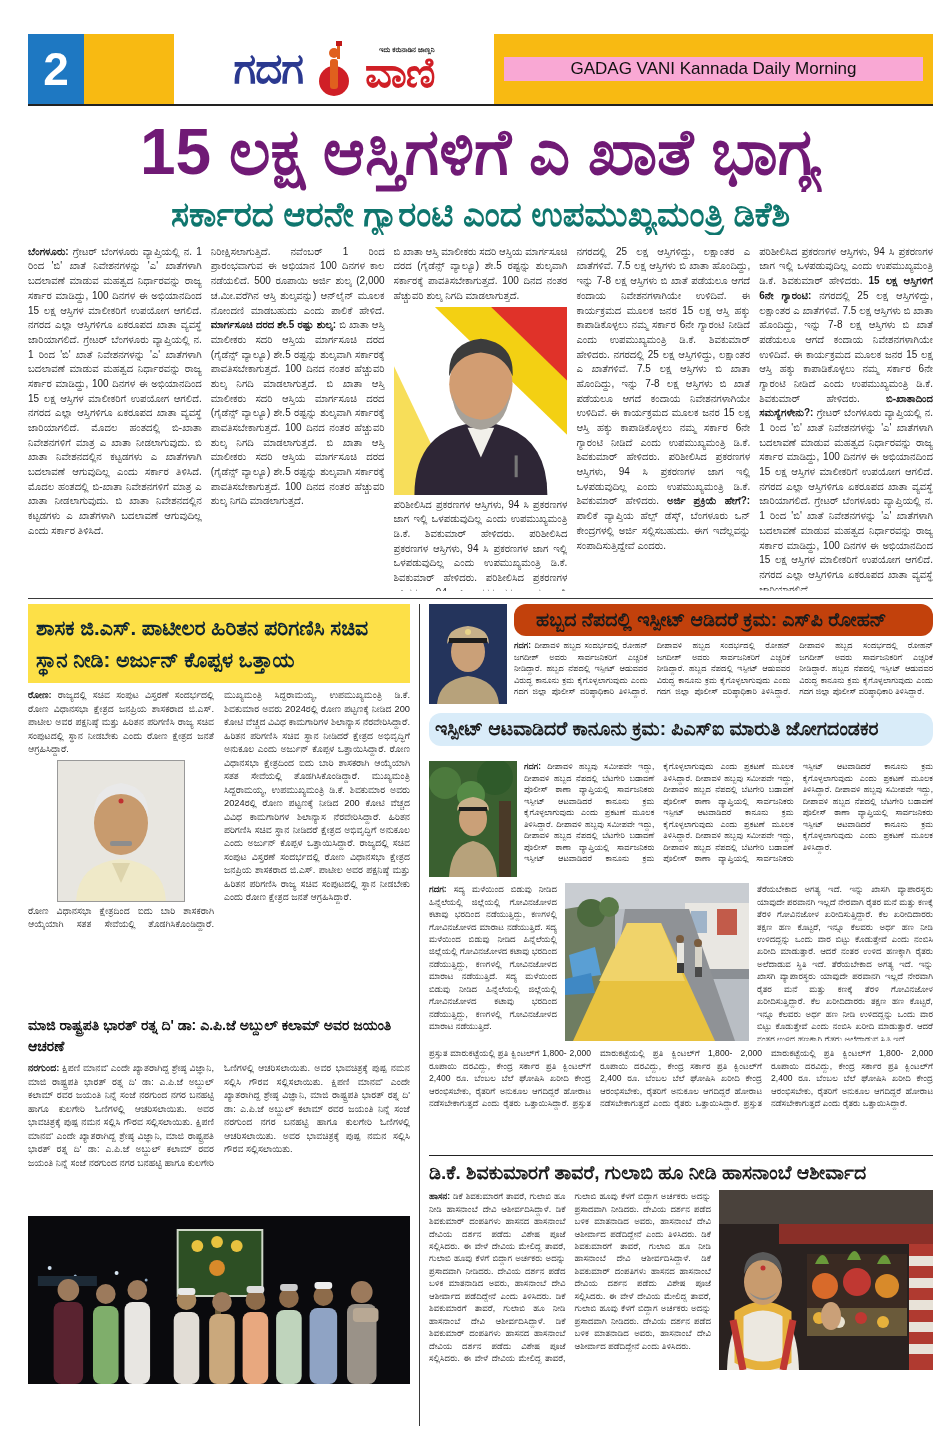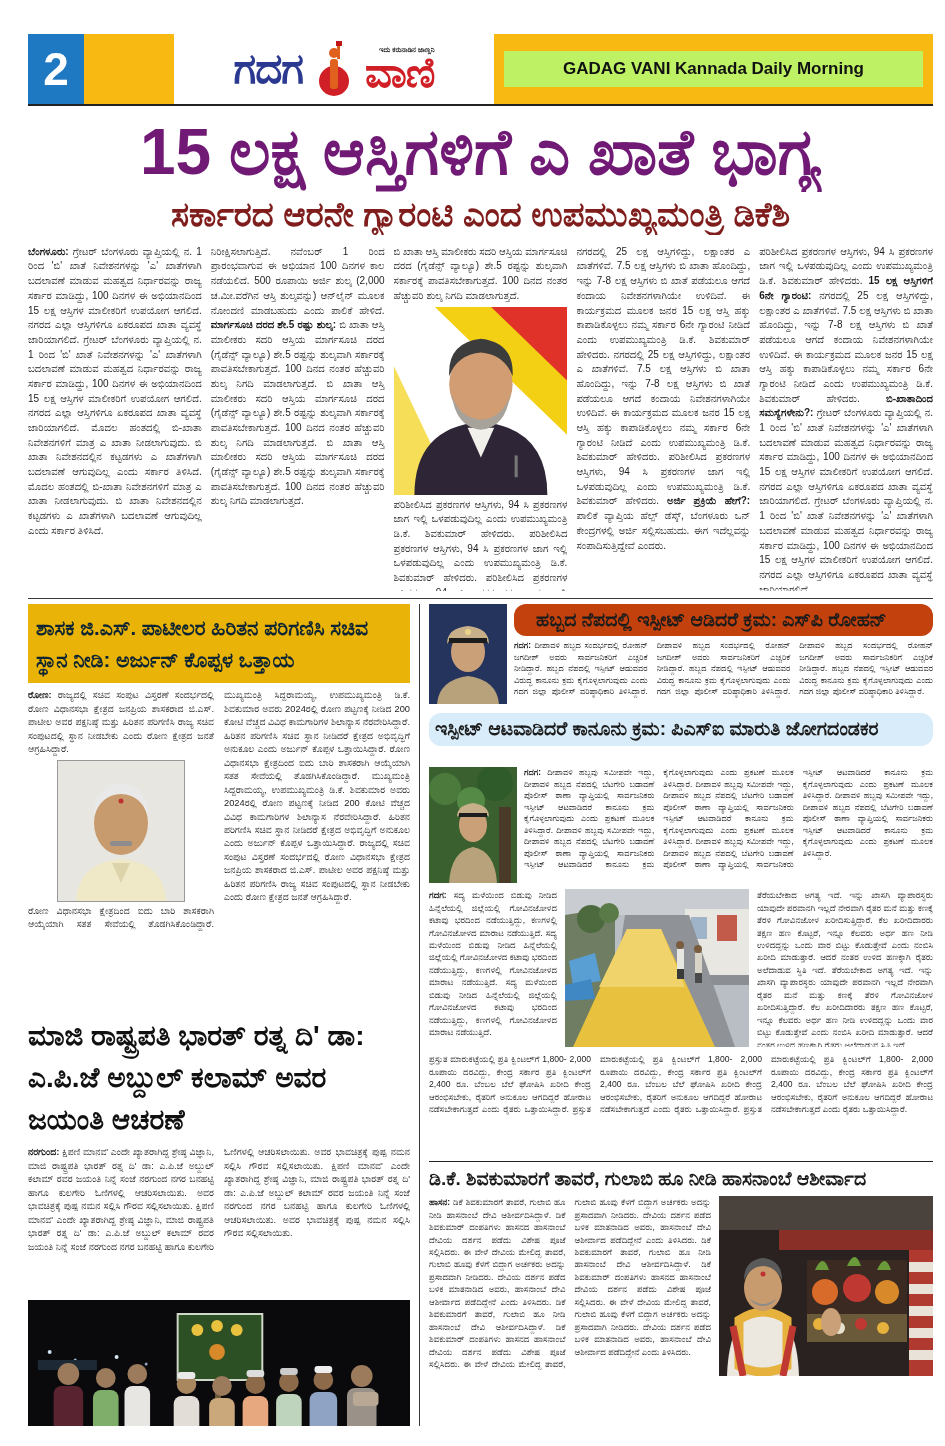--- a/index.html
+++ b/index.html
@@ -14,55 +14,55 @@
   .h-date .kn{font-size:13px;font-weight:700;color:#f1ea39;}
   .h-date .en{font-size:16px;font-weight:700;color:#f1ea39;margin-top:3px;}
   .h-yel{background:#f8ba12;}
   .h-yel.left{width:90px;}
   .h-logo{width:320px;background:#fff;display:flex;align-items:center;justify-content:center;gap:14px;}
   .h-logo .w1{font-size:42px;font-weight:700;color:#2b3990;letter-spacing:-1px;}
   .h-logo .vgrp{display:flex;flex-direction:column;align-items:flex-start;}
   .h-logo .tag{font-size:7px;font-weight:700;color:#222;margin-left:14px;}
   .h-logo .w2{font-size:42px;font-weight:700;color:#d01f26;letter-spacing:-1px;line-height:0.9;}
   .h-strip{flex:1;background:#f8ba12;display:flex;align-items:center;}
-  .h-strip .inner{background:#bef264;margin:0 10px;flex:1;height:36px;display:flex;
-                  align-items:center;justify-content:center;font-size:17px;font-weight:700;color:#111;}
+  .h-strip .inner{background:#f9a8d4;margin:0 10px;flex:1;height:24px;display:flex;
+                  align-items:center;justify-content:center;font-size:17px;font-weight:400;color:#111;}
   
   .mainhead{font-size:64px;font-weight:700;color:#701a75;text-align:center;line-height:1.25;
             white-space:nowrap;overflow:hidden;margin-top:6px;}
-  .subhead{font-size:34px;font-weight:700;color:#7f1d1d;text-align:center;line-height:1.2;
+  .subhead{font-size:34px;font-weight:700;color:#0f766e;text-align:center;line-height:1.2;
            white-space:nowrap;overflow:hidden;margin-top:2px;}
   
   .story{display:flex;gap:9px;height:346px;margin-top:10px;}
   .story .col{flex:1 1 0;font-size:10px;line-height:1.47;text-align:justify;overflow:hidden;}
   .b{font-weight:700;}
   .photo-main{width:100%;height:188px;margin:3px 0;display:block;}
   .rule-h{border-top:1.5px solid #3a3a3a;margin-top:7px;}
   
   .lower{display:flex;height:822px;margin-top:5px;}
   .lcol{width:392px;border-right:1.5px solid #3a3a3a;padding-right:9px;overflow:hidden;box-sizing:border-box;}
   .rcol{flex:1;padding-left:9px;overflow:hidden;}
-  .headbox{background:#eab308;padding:8px 8px;font-weight:700;font-size:20.5px;line-height:1.55;color:#0d2433;}
+  .headbox{background:#fde047;padding:8px 8px;font-weight:700;font-size:20.5px;line-height:1.55;color:#0d2433;}
   .a-body{margin-top:6px;column-count:2;column-gap:10px;font-size:9.3px;line-height:1.45;
           text-align:justify;height:316px;overflow:hidden;}
   .portrait{width:126px;height:140px;display:block;margin:3px auto;border:1px solid #999;}
-  .b-head{font-size:28px;font-weight:700;line-height:1.5;margin-top:10px;color:#111;}
+  .b-head{font-size:14px;font-weight:700;line-height:1.5;margin-top:10px;color:#111;}
   .b-body{margin-top:5px;column-count:2;column-gap:10px;font-size:9.3px;line-height:1.45;
           text-align:justify;height:148px;overflow:hidden;}
   .night{width:100%;height:168px;margin-top:6px;display:block;}
   .c-block{display:flex;gap:7px;}
   .c-photo{width:78px;height:100px;flex:none;}
   .c-right{flex:1;overflow:hidden;}
   .c-head{background:#c2410c;font-size:19px;font-weight:700;padding:4px 22px;line-height:1.3;
           white-space:nowrap;overflow:hidden;border-radius:12px;}
   .c-body{margin-top:4px;column-count:3;column-gap:9px;font-size:8.2px;line-height:1.4;
           text-align:justify;height:64px;overflow:hidden;}
   .d-head{background:#d9ecf9;font-size:19px;font-weight:700;padding:4px 6px;margin-top:9px;
           line-height:1.3;white-space:nowrap;overflow:hidden;border-radius:12px;}
-  .d-row{display:flex;gap:7px;margin-top:21px;}
+  .d-row{display:flex;gap:7px;margin-top:15px;}
   .d-photo{width:88px;height:116px;flex:none;}
   .d-body{flex:1;column-count:3;column-gap:9px;font-size:8.2px;line-height:1.4;
           text-align:justify;height:116px;overflow:hidden;}
   .e-head{font-size:23px;font-weight:700;margin-top:12px;line-height:1.3;white-space:nowrap;
           overflow:hidden;color:#000;}
   .e-row{display:flex;gap:8px;margin-top:6px;height:158px;overflow:hidden;}
   .e-left{width:128px;flex:none;font-size:8.6px;line-height:1.45;text-align:justify;overflow:hidden;}
   .e-photo{width:184px;flex:none;height:158px;}
   .e-right{flex:1;font-size:8.6px;line-height:1.45;text-align:justify;overflow:hidden;}
   .e-bottom{margin-top:6px;column-count:3;column-gap:9px;font-size:8.6px;line-height:1.45;

